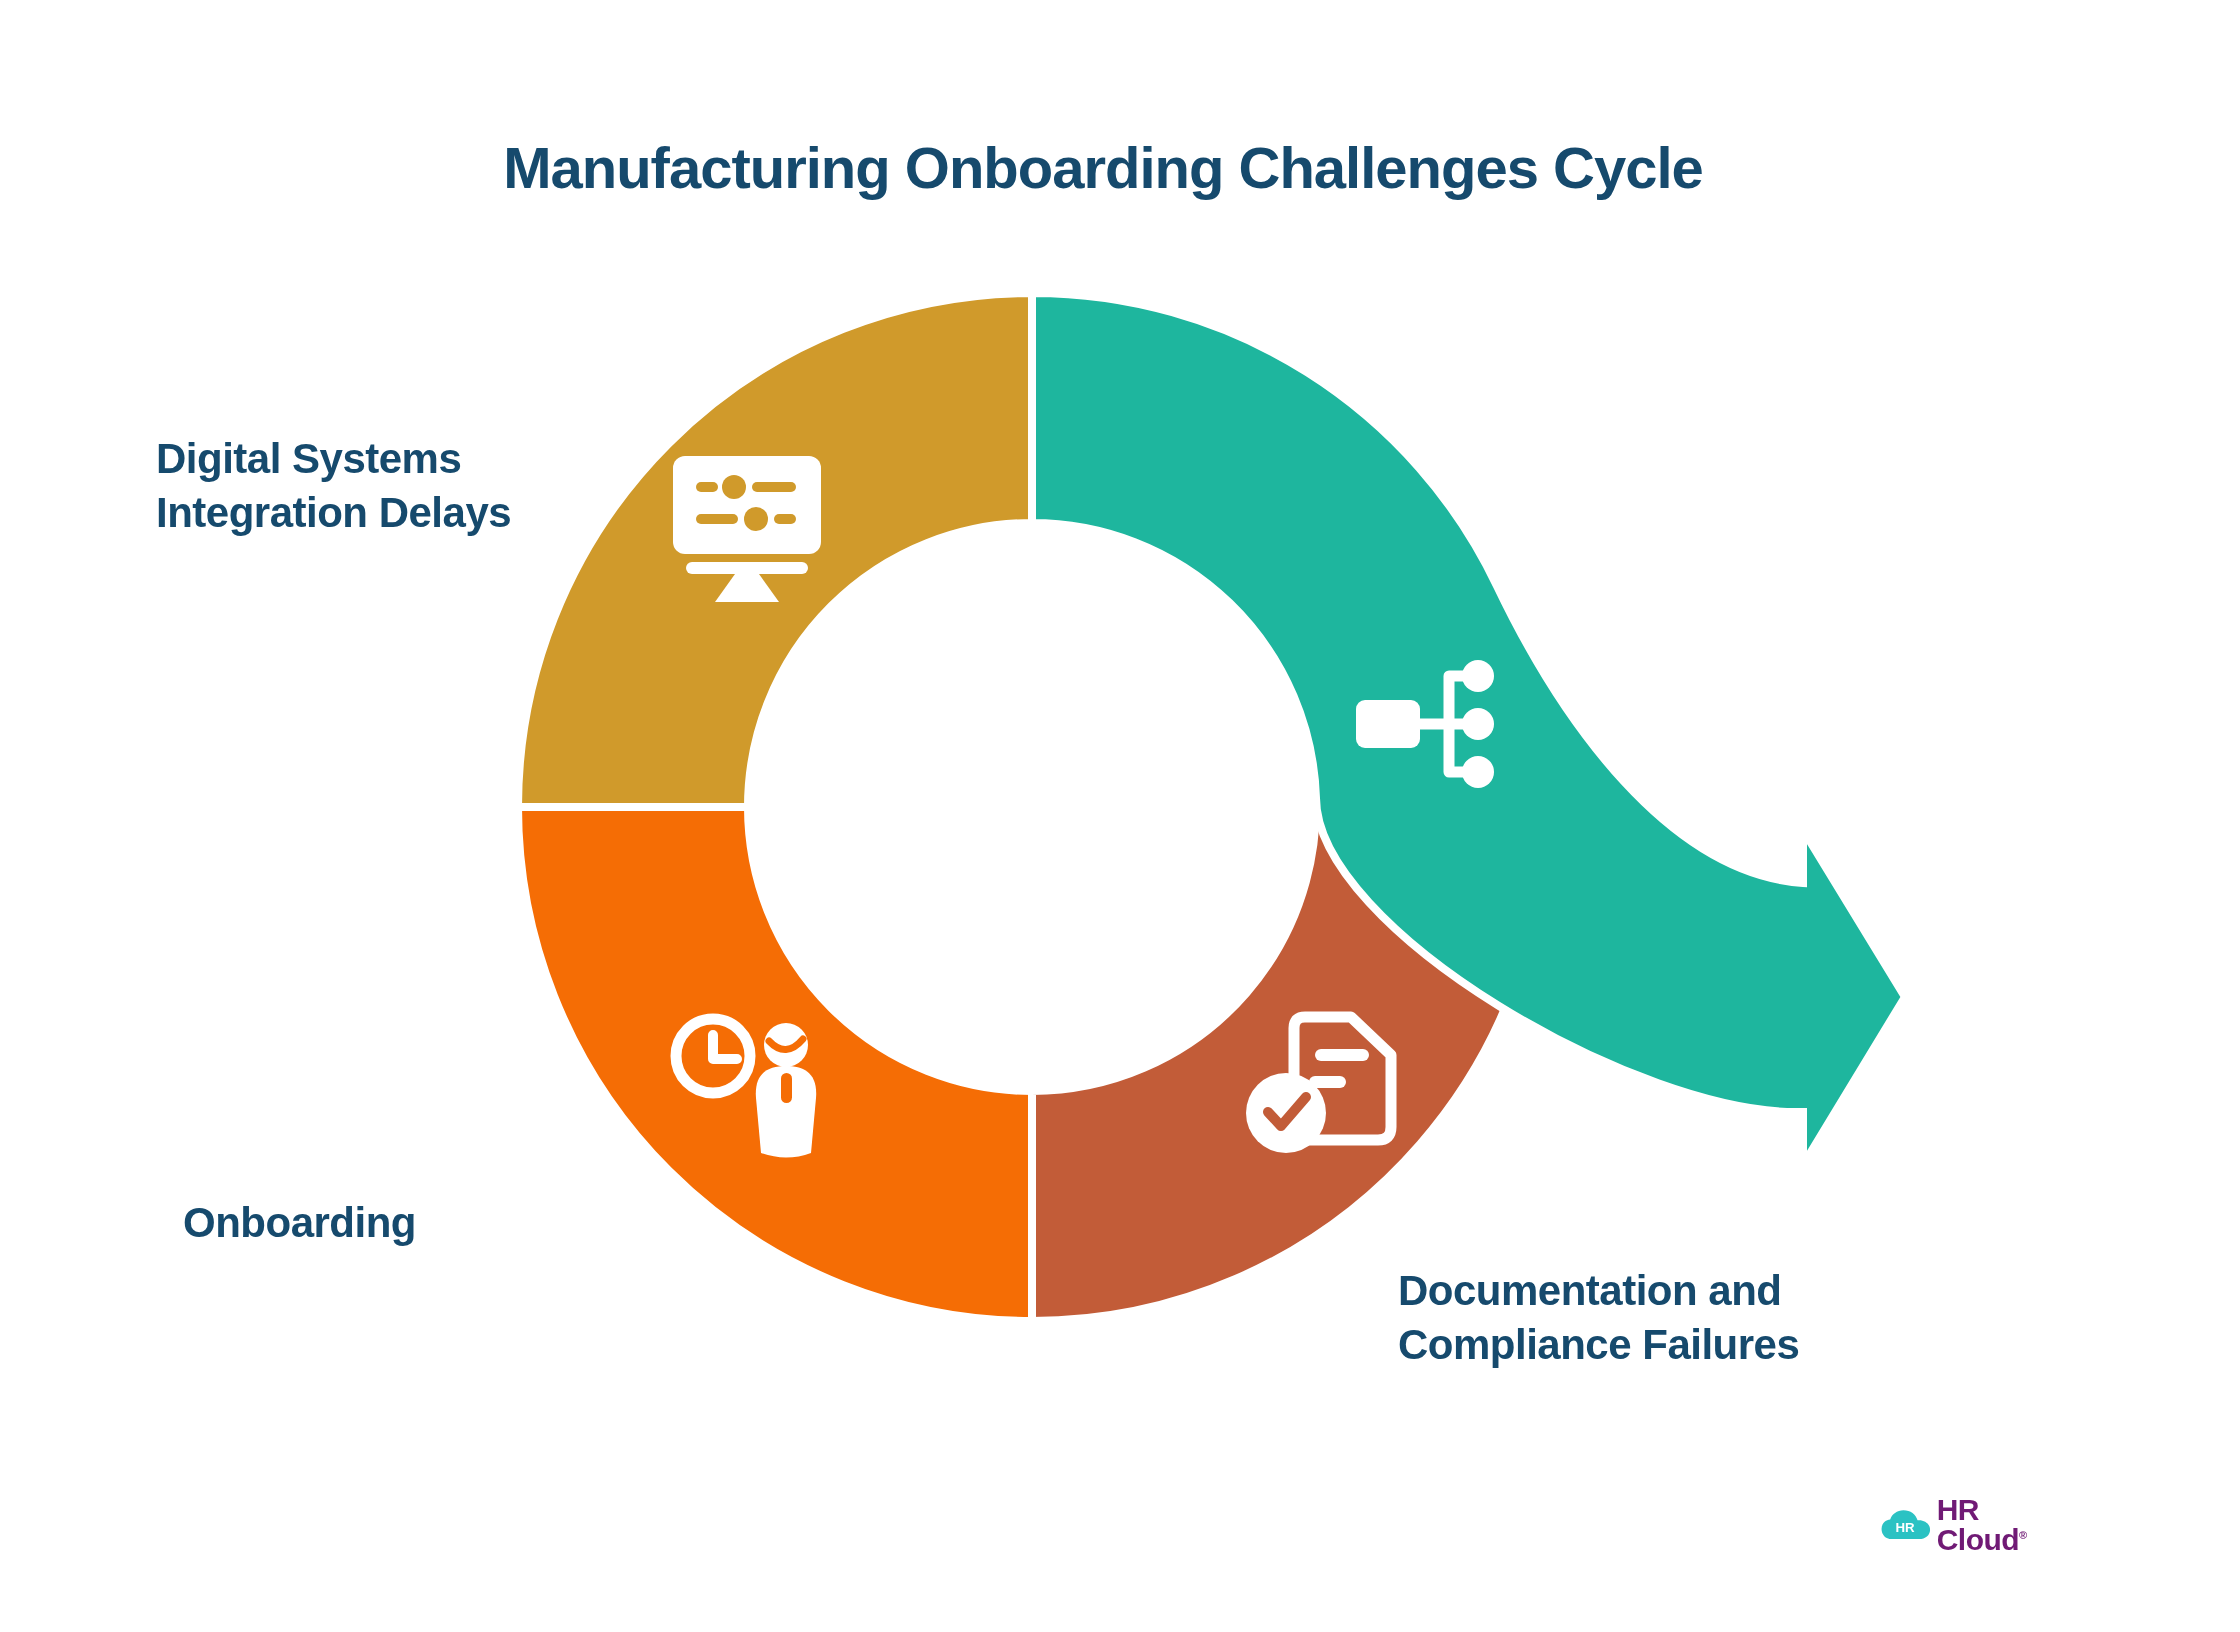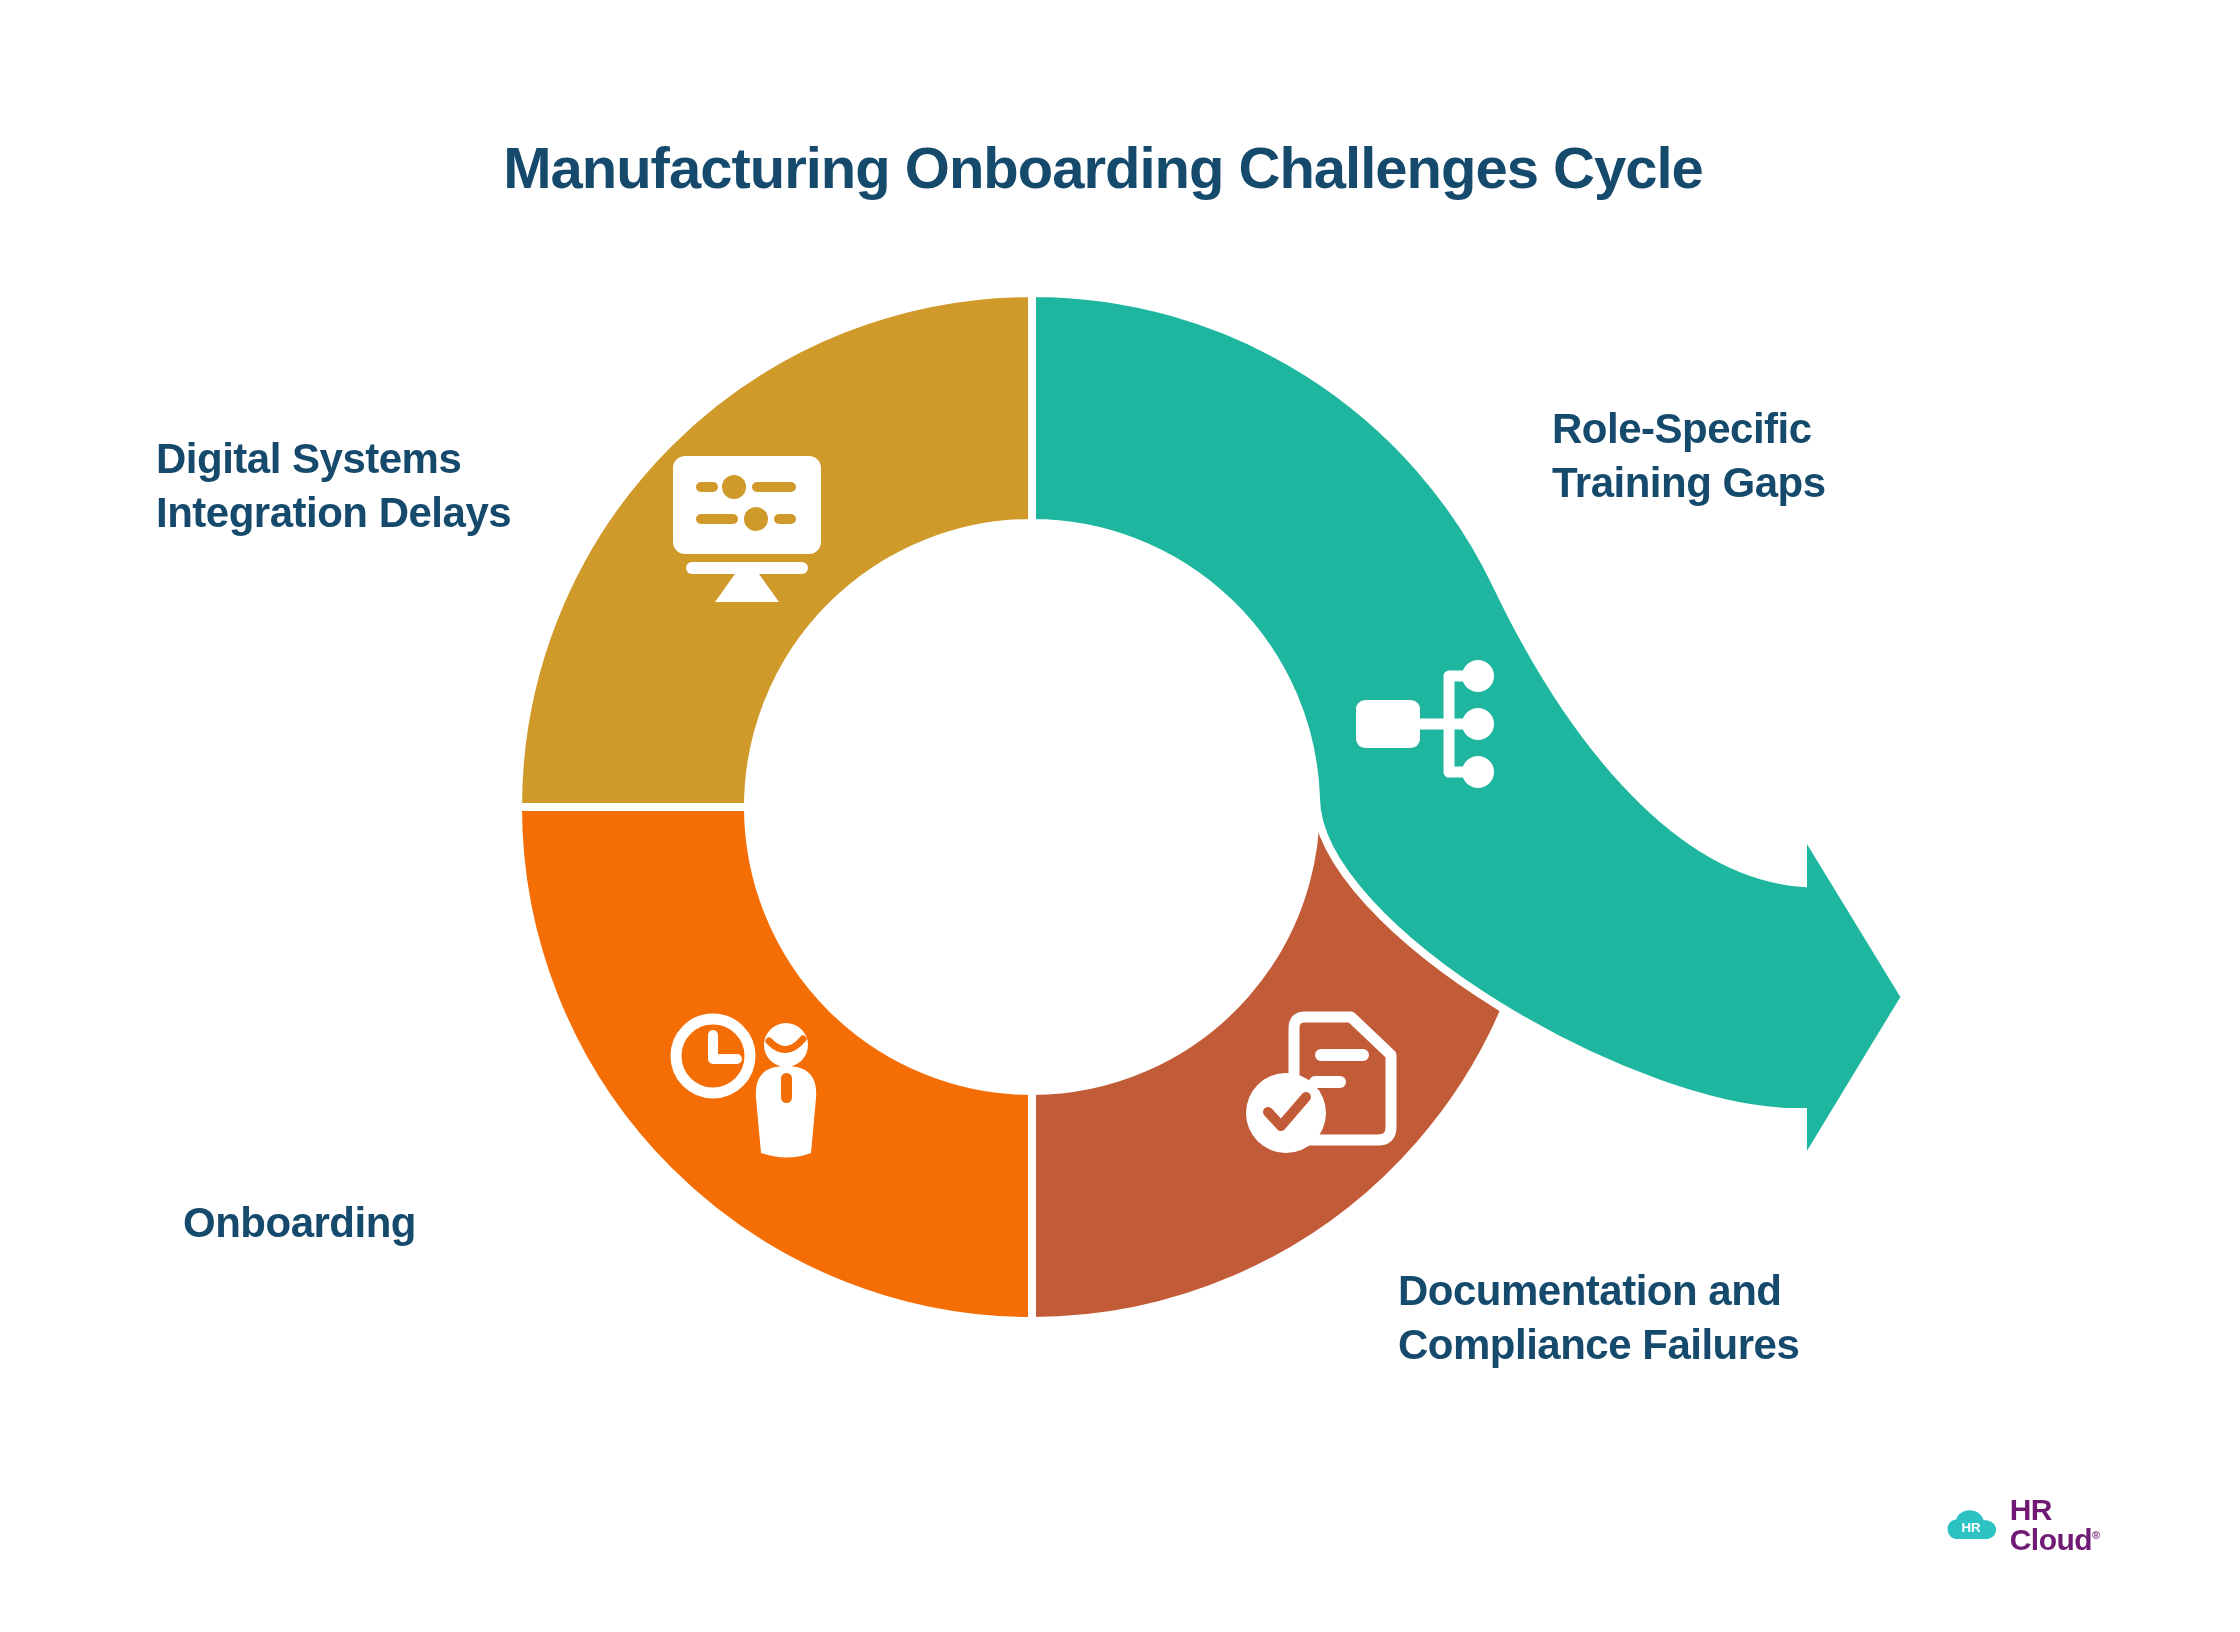--- a/index.html
+++ b/index.html
@@ -30,24 +30,24 @@
     white-space: nowrap;
   }
   .seg-label span { display: block; }
   .label-digital      { left: 156px;  top: 432px; }
   .label-role         { left: 1552px; top: 402px; }
   .label-training     { left: 183px;  top: 1196px; }
   .label-documentation{ left: 1398px; top: 1264px; }
   .diagram-svg { position: absolute; left: 0; top: 0; }
   .logo {
     position: absolute;
-    left: 1946px; top: 1495px;
+    left: 1880px; top: 1495px;
     display: flex;
     align-items: center;
-    gap: 12px;
+    gap: 5px;
   }
   .logo-text {
     font-size: 30px;
     font-weight: 700;
     letter-spacing: -0.5px;
     color: #701a75;
     line-height: 1;
   }
   .logo-reg { font-size: 11px; vertical-align: super; font-weight: 700; }
 </style>
@@ -114,24 +114,20 @@
       <circle cx="1286" cy="1113" r="40" fill="#ffffff"></circle>
       <path d="M1268 1112 L1281 1126 L1306 1097" fill="none" stroke-width="10" stroke-linecap="round" stroke-linejoin="round" stroke="#c25c38"></path>
     </g>
   </svg>
 
   <div class="seg-label label-digital">
     <span>Digital Systems</span>
     <span>Integration Delays</span>
   </div>
 
-  <div class="seg-label label-role">
-    <span>Role-Specific</span>
-    <span>Training Gaps</span>
-  </div>
 
   <div class="seg-label label-training">
     <span>Onboarding</span>
   </div>
 
   <div class="seg-label label-documentation">
     <span>Documentation and</span>
     <span>Compliance Failures</span>
   </div>
 

